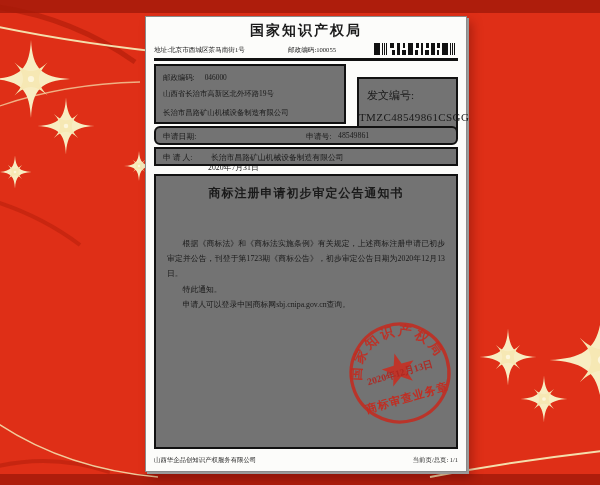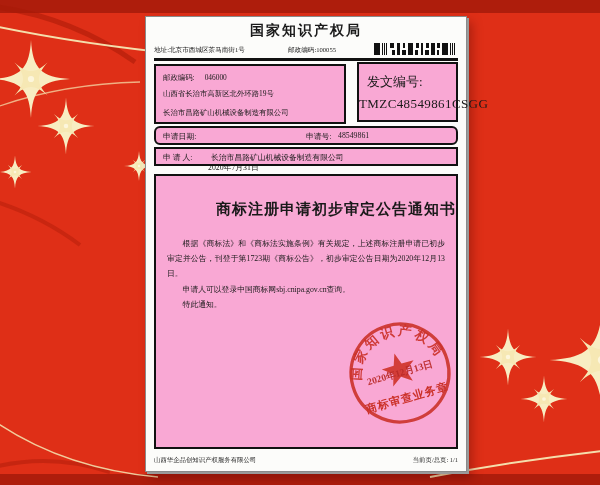--- a/index.html
+++ b/index.html
@@ -23,42 +23,42 @@
   .agency-title{
     position:absolute;top:5px;left:0;width:100%;text-align:center;
     font-size:14px;font-weight:bold;letter-spacing:2px;
   }
   .addr-row{position:absolute;top:26px;left:8px;right:8px;height:13px;font-size:6.6px;}
   .addr-row .addr{position:absolute;left:0;top:3px;}
   .addr-row .postal{position:absolute;left:134px;top:3px;}
   .addr-row .barcode{position:absolute;right:0;top:0;}
   .rule{position:absolute;top:41px;left:8px;right:8px;height:2.5px;background:#111;}
 
-  .box{border:2px solid #111;position:absolute;background:#f9a8d4;}
+  .box{border:2px solid #111;position:absolute;background:#737373;}
   .box-recipient{top:47px;left:8px;width:188px;height:56px;font-size:7.4px;}
   .box-recipient .line1{position:absolute;top:7px;left:7px;}
   .box-recipient .line1 .val{margin-left:10px;}
   .box-recipient .line2{position:absolute;top:23px;left:7px;}
   .box-recipient .line3{position:absolute;top:42px;left:7px;}
-  .box-dispatch{top:45px;left:211px;right:8px;height:56px;font-size:13px;}
+  .box-dispatch{top:60px;left:211px;right:8px;height:56px;font-size:11px;}
   .box-dispatch .label{position:absolute;top:9px;left:8px;}
   .box-dispatch .value{position:absolute;top:32px;left:0;width:100%;text-align:left;letter-spacing:.4px;}
 
   .row-box{left:8px;right:8px;height:15px;font-size:7.8px;}
   .row-date{top:109px;border-radius:6px;}
   .row-applicant{top:130px;}
   .row-box span{position:absolute;top:3px;}
   .row-date .l1{left:7px;} .row-date .v1{left:52px;margin-top:31px;}
   .row-date .l2{left:150px;} .row-date .v2{left:182px;}
   .row-applicant .l1{left:7px;} .row-applicant .v1{left:55px;}
 
   .box-notice{top:157px;left:8px;right:8px;bottom:22px;}
   .notice-title{
-    position:absolute;top:9px;left:0;width:100%;text-align:right;
-    font-size:15px;font-weight:bold;letter-spacing:1px;margin-top:15px;
+    position:absolute;top:9px;left:0;width:100%;text-align:center;
+    font-size:12px;font-weight:bold;letter-spacing:1px;
   }
   .notice-body{position:absolute;top:32px;left:11px;right:11px;font-size:7.8px;line-height:1.95;text-align:justify;margin-top:28px;}
   .notice-body p{margin:0;text-indent:2em;}
 
   
   .seal{position:absolute;left:191px;top:144px;width:106px;height:106px;transform:rotate(-16deg);opacity:.92;}
 
   .page-footer{position:absolute;bottom:5px;left:8px;right:8px;height:10px;font-size:6.4px;color:#2b2b2b;}
   .page-footer .agent{position:absolute;left:0;top:0;}
   .page-footer .pages{position:absolute;right:0;top:0;}
@@ -156,22 +156,22 @@
 
   <div class="box row-box row-applicant">
     <span class="l1">申 请 人:</span>
     <span class="v1">长治市昌路矿山机械设备制造有限公司</span>
   </div>
 
   <div class="box box-notice">
     <div class="notice-title">商标注册申请初步审定公告通知书</div>
     <div class="notice-body">
       <p>根据《商标法》和《商标法实施条例》有关规定，上述商标注册申请已初步审定并公告，刊登于第1723期《商标公告》，初步审定公告日期为2020年12月13日。</p>
+      <p>特此通知。</p>
       <p>申请人可以登录中国商标网sbj.cnipa.gov.cn查询。</p>
-      <p>特此通知。</p>
     </div>
 
     <svg class="seal" viewBox="0 0 104 104">
       <defs>
         <path id="sealArc" d="M 13,54 A 39,39 0 0 1 91,54" fill="none"></path>
       </defs>
       <circle cx="52" cy="52" r="48" fill="none" stroke="#c8281c" stroke-width="3.2" opacity=".9"></circle>
       <text font-size="13" font-weight="bold" fill="#c8281c" letter-spacing="3" opacity=".92" font-family="Liberation Serif, DejaVu Serif, serif">
         <textPath href="#sealArc" startOffset="50%" text-anchor="middle">国家知识产权局</textPath>
       </text>

